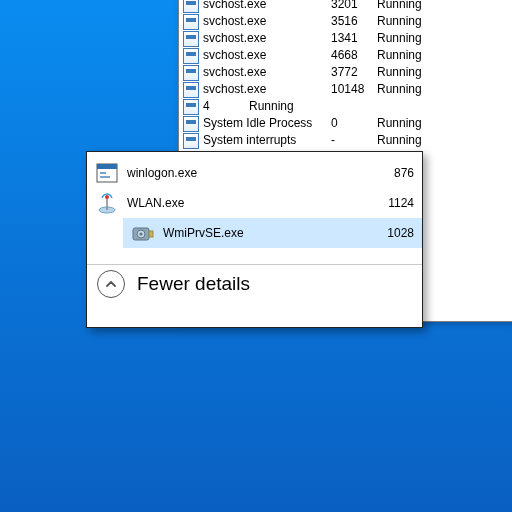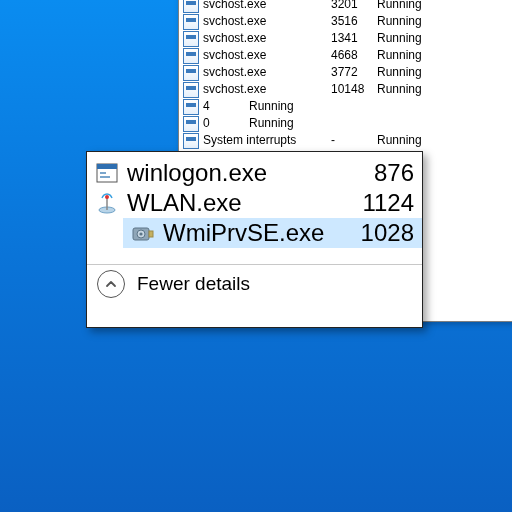--- a/index.html
+++ b/index.html
@@ -9,21 +9,21 @@
   .bg-table{position:absolute;left:4px;top:45px;width:332px;}
   .bg-row{display:flex;align-items:center;height:17px;line-height:17px;}
   .bg-row .ic{width:16px;height:16px;margin-right:4px;display:inline-flex;align-items:center;justify-content:center;}
   .bg-row .nm{width:128px;white-space:nowrap;overflow:hidden;}
   .bg-row .pid{width:46px;text-align:left;}
   .bg-row .st{flex:1;}
   .bg-body-bottom{position:absolute;left:0;bottom:0;width:100%;height:120px;background:#fff;}
   
   .popup{position:absolute;left:86px;top:151px;width:335px;height:175px;background:#fff;border:1px solid #222;box-shadow:4px 4px 8px rgba(0,0,0,0.35);}
   .plist{padding:6px 0 0 0;}
-  .prow{display:flex;align-items:center;height:30px;padding-left:8px;font-size:24px;}
+  .prow{display:flex;align-items:center;height:30px;padding-left:8px;font-size:12px;}
   .prow.sel{background:#cde8ff;margin-left:36px;}
   .prow .picon{width:24px;height:24px;margin-right:8px;display:inline-flex;align-items:center;justify-content:center;}
   .prow .pname{flex:1;white-space:nowrap;overflow:hidden;}
   .prow .ppid{width:62px;text-align:right;padding-right:8px;}
   .sep{height:1px;background:#c8c8c8;margin-top:16px;}
   .footer{display:flex;align-items:center;height:38px;padding-left:10px;font-size:19px;}
   .chev{width:26px;height:26px;border:1.8px solid #555;border-radius:50%;display:flex;align-items:center;justify-content:center;margin-right:12px;}
   .chev svg{display:block;}
   
   .exe-ic{width:14px;height:14px;border:1px solid #3a7abd;background:linear-gradient(#fff,#e6f0fb);position:relative;}
@@ -86,20 +86,21 @@
       <span class="ic">
           <span class="exe-ic"></span>
         </span>
       <span class="pid">4</span>
       <span class="st">Running</span>
     </div>
     <div class="bg-row">
       <span class="ic">
           <span class="exe-ic"></span>
         </span>
+      <span class="nm">System Idle Process</span>
       <span class="pid">0</span>
       <span class="st">Running</span>
     </div>
     <div class="bg-row">
       <span class="ic">
           <span class="exe-ic"></span>
         </span>
       <span class="nm">System interrupts</span>
       <span class="pid">-</span>
       <span class="st">Running</span>

